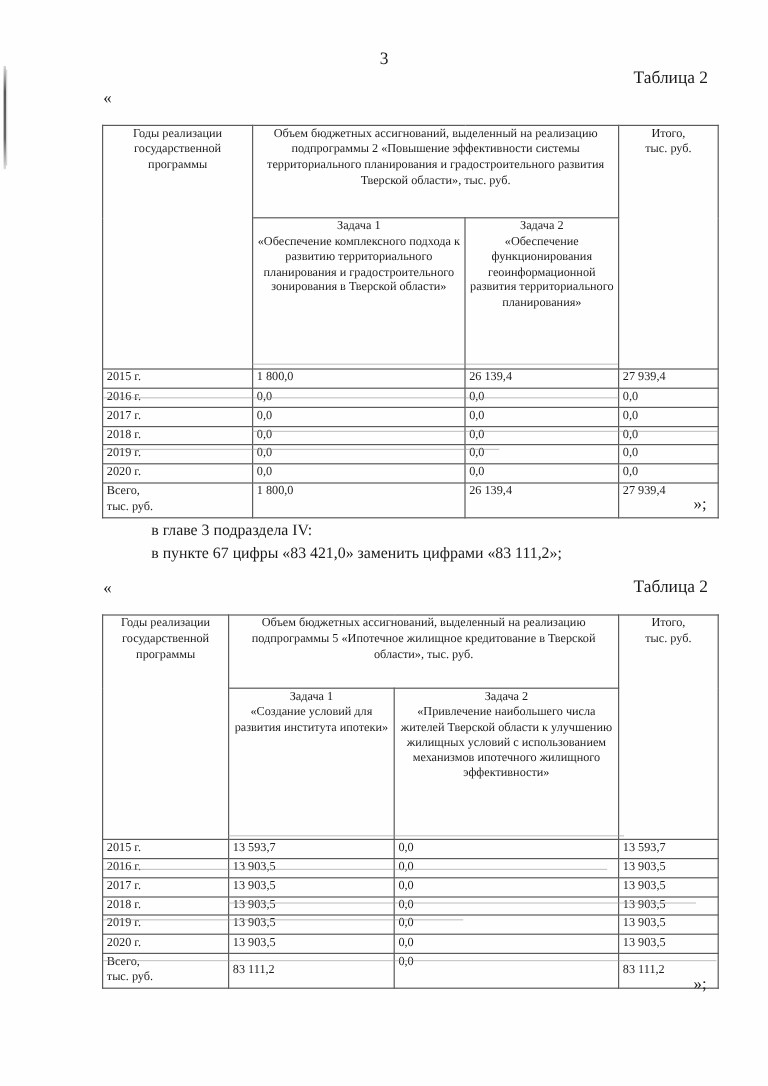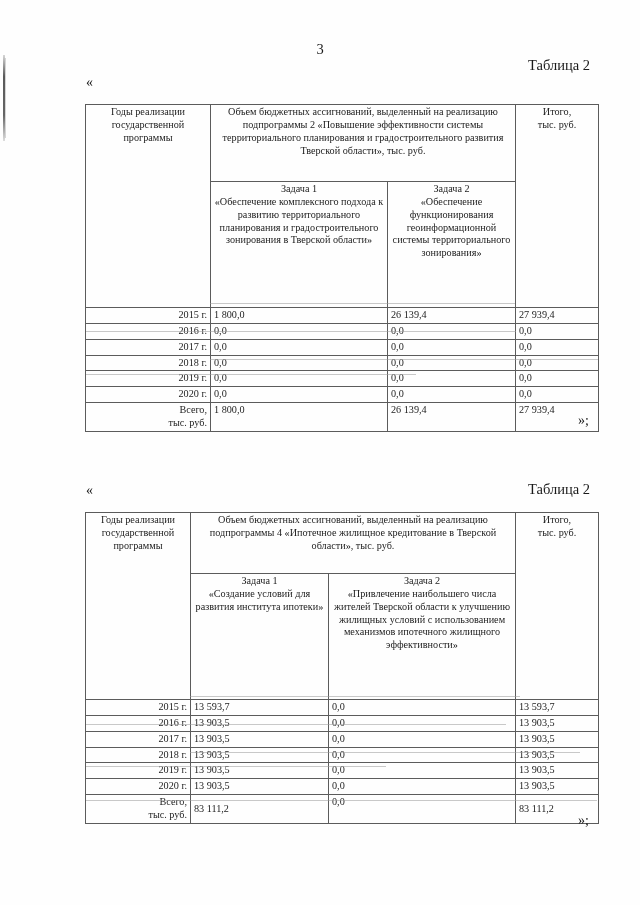--- a/index.html
+++ b/index.html
@@ -91,21 +91,21 @@
     padding-top: 3px;
   }
   td.data {
     text-align: left;
     vertical-align: top;
     padding-left: 4px;
     padding-top: 1px;
     white-space: nowrap;
   }
   td.yearcell {
-    text-align: right;
+    text-align: left;
     vertical-align: top;
     padding-left: 4px;
     white-space: nowrap;
   }
   td.totalrow {
     vertical-align: top;
     padding-top: 2px;
   }
 
   .mid-text {
@@ -154,21 +154,21 @@
           <div>тыс. руб.</div>
         </td>
       </tr>
       <tr>
         <td class="ctr-top">
           <div>Задача 1</div>
           <div>«Обеспечение комплексного подхода к развитию территориального планирования и градостроительного зонирования в Тверской области»</div>
         </td>
         <td class="ctr-top">
           <div>Задача 2</div>
-          <div>«Обеспечение функционирования геоинформационной системы территориального зонирования»</div>
+          <div>«Обеспечение функционирования геоинформационной развития территориального планирования»</div>
         </td>
       </tr>
       <tr class="t2row">
         <td class="yearcell">2015 г.</td>
         <td class="data">1 800,0</td>
         <td class="data">26 139,4</td>
         <td class="data">27 939,4</td>
       </tr>
       <tr class="t2row">
         <td class="yearcell">2016 г.</td>
@@ -208,36 +208,38 @@
         <td class="data totalrow">1 800,0</td>
         <td class="data totalrow">26 139,4</td>
         <td class="data totalrow">27 939,4</td>
       </tr>
     </tbody>
   </table>
 
   <div class="quote-close" style="left:578px; top:414px;">»;</div>
 
   <div class="mid-text" style="left:126px; top:432px;">
+    <div>в главе 3 подраздела IV:</div>
+    <div>в пункте 67 цифры «83 421,0» заменить цифрами «83 111,2»;</div>
   </div>
 
   <div class="quote-open" style="left:86px; top:484px;">«</div>
   <div class="table-caption" style="left:528px; top:482px;">Таблица 2</div>
 
   <table class="doc-table" style="left:85px; top:496px; width:513px;">
     <colgroup>
       <col style="width:105px;">
       <col style="width:138px;">
       <col style="width:187px;">
       <col style="width:83px;">
     </colgroup>
     <tbody>
       <tr>
         <td class="ctr" rowspan="2" style="height:184px;">Годы реализации государственной программы</td>
-        <td class="ctr-top" colspan="2" style="height:58px;">Объем бюджетных ассигнований, выделенный на реализацию подпрограммы 4 «Ипотечное жилищное кредитование в Тверской области», тыс. руб.</td>
+        <td class="ctr-top" colspan="2" style="height:58px;">Объем бюджетных ассигнований, выделенный на реализацию подпрограммы 5 «Ипотечное жилищное кредитование в Тверской области», тыс. руб.</td>
         <td class="ctr" rowspan="2">
           <div>Итого,</div>
           <div>тыс. руб.</div>
         </td>
       </tr>
       <tr>
         <td class="ctr-top">
           <div>Задача 1</div>
           <div>«Создание условий для развития института ипотеки»</div>
         </td>

